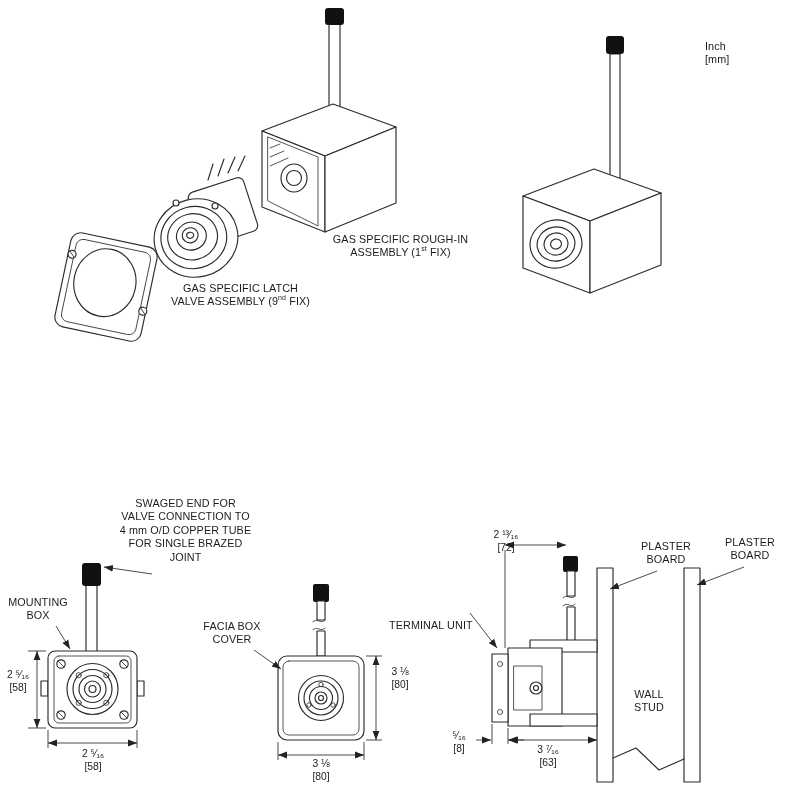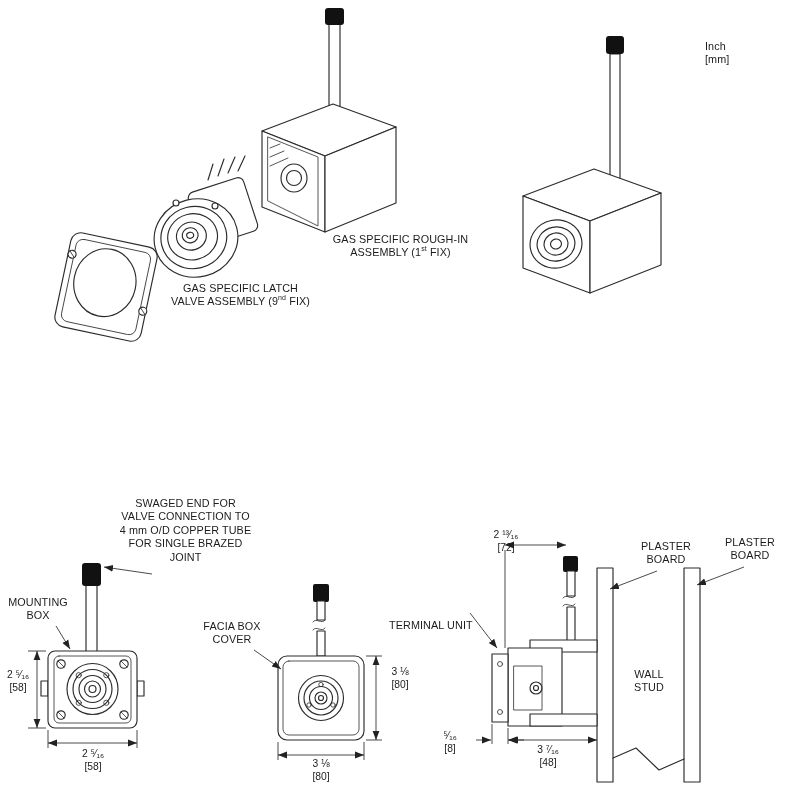--- a/index.html
+++ b/index.html
@@ -220,21 +220,21 @@
 <div class="lbl c" style="left:634px;top:540px;width:64px;">
   <div>PLASTER</div>
   <div>BOARD</div>
 </div>
 
 <div class="lbl c" style="left:718px;top:536px;width:64px;">
   <div>PLASTER</div>
   <div>BOARD</div>
 </div>
 
-<div class="lbl c" style="left:621px;top:668px;width:56px;text-align:center;">
+<div class="lbl c" style="left:621px;top:688px;width:56px;text-align:center;">
   <div>WALL</div>
   <div>STUD</div>
 </div>
 
 <div class="dim" style="left:0px;top:669px;width:36px;">
   <div>2 ⁵⁄₁₆</div>
   <div>[58]</div>
 </div>
 
 <div class="dim" style="left:62px;top:748px;width:62px;">
@@ -250,23 +250,23 @@
 <div class="dim" style="left:290px;top:758px;width:62px;">
   <div>3 ⅛</div>
   <div>[80]</div>
 </div>
 
 <div class="dim" style="left:479px;top:529px;width:54px;">
   <div>2 ¹³⁄₁₆</div>
   <div>[72]</div>
 </div>
 
-<div class="dim" style="left:432px;top:730px;width:36px;">
+<div class="dim" style="left:441px;top:730px;width:36px;">
   <div>⁵⁄₁₆</div>
   <div>[8]</div>
 </div>
 
 <div class="dim" style="left:524px;top:744px;width:48px;">
   <div>3 ⁷⁄₁₆</div>
-  <div>[48]</div>
+  <div>[63]</div>
 </div>
 
 </div>
 
 </body></html>

